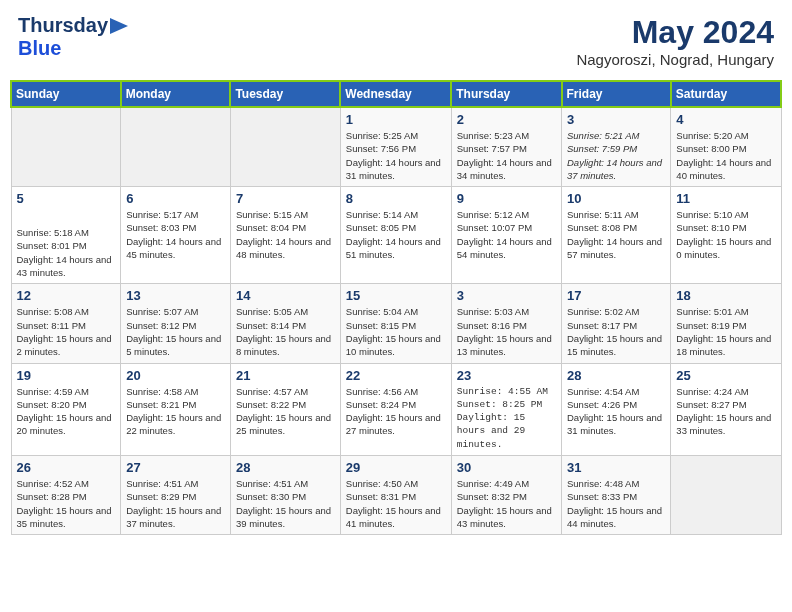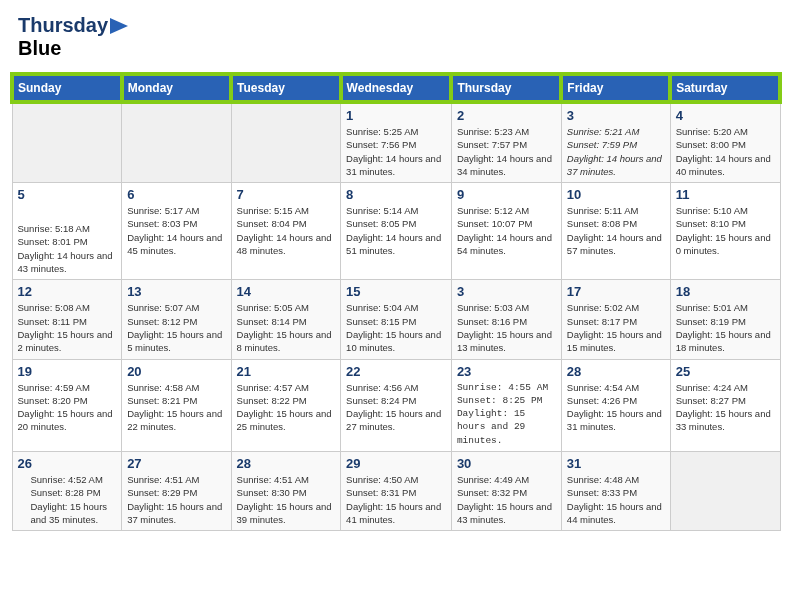--- a/index.html
+++ b/index.html
@@ -40,21 +40,21 @@
       border-collapse: collapse;
       border: 1px solid #ccc;
     }
     .calendar th {
       background: #2962b5;
       color: #fff;
       font-size: 12px;
       font-weight: bold;
       padding: 5px 4px;
       text-align: left;
-      border: 4px solid #84cc16;
+      border: 2px solid #84cc16;
     }
     .calendar td {
       vertical-align: top;
       border: 1px solid #ccc;
       padding: 4px 5px;
       width: 113px;
       min-height: 80px;
       font-size: 10px;
       color: #333;
       background: #fff;
@@ -83,40 +83,44 @@
     .logo-wrapper {
       display: flex;
       align-items: center;
     }
     .logo-general {
       color: #1a3a6b;
       font-size: 20px;
       font-weight: bold;
     }
     .logo-line2 {
-      color: #000000;
+      color: #1d4ed8;
       font-size: 20px;
       font-weight: bold;
     }
   </style>
 </head>
 <body>
 
 <div class="header-area">
   <div class="logo">
     <div class="logo-wrapper">
       <span class="logo-general">Thursday</span>
       <svg width="18" height="16" viewBox="0 0 18 16" style="margin-left:2px;vertical-align:middle;">
         <polygon points="0,0 18,8 0,16" fill="#2962b5"></polygon>
       </svg>
     </div>
     <div>
       <span class="logo-line2">Blue</span>
     </div>
   </div>
+  <div class="title-area">
+    <div class="month-title">May 2024</div>
+    <div class="location-title">Nagyoroszi, Nograd, Hungary</div>
+  </div>
 </div>
 
 <table class="calendar">
   <thead>
     <tr id="weekday-header">
     <th>Sunday</th>
         <th>Monday</th>
         <th>Tuesday</th>
         <th>Wednesday</th>
         <th>Thursday</th>
@@ -282,21 +286,21 @@
         <td>
           <span class="day-number">25</span>
           <div class="day-info" style="white-space: pre-line;">Sunrise: 4:24 AM
 Sunset: 8:27 PM
 Daylight: 15 hours and 33 minutes.</div>
         </td>
       </tr>
       <tr>
         <td>
           <span class="day-number">26</span>
-          <div class="day-info" style="white-space: pre-line; margin-left: 13px;">Sunrise: 4:52 AM
+          <div class="day-info" style="white-space: pre-line;">Sunrise: 4:52 AM
 Sunset: 8:28 PM
 Daylight: 15 hours and 35 minutes.</div>
         </td>
         <td>
           <span class="day-number">27</span>
           <div class="day-info" style="white-space: pre-line;">Sunrise: 4:51 AM
 Sunset: 8:29 PM
 Daylight: 15 hours and 37 minutes.</div>
         </td>
         <td>

